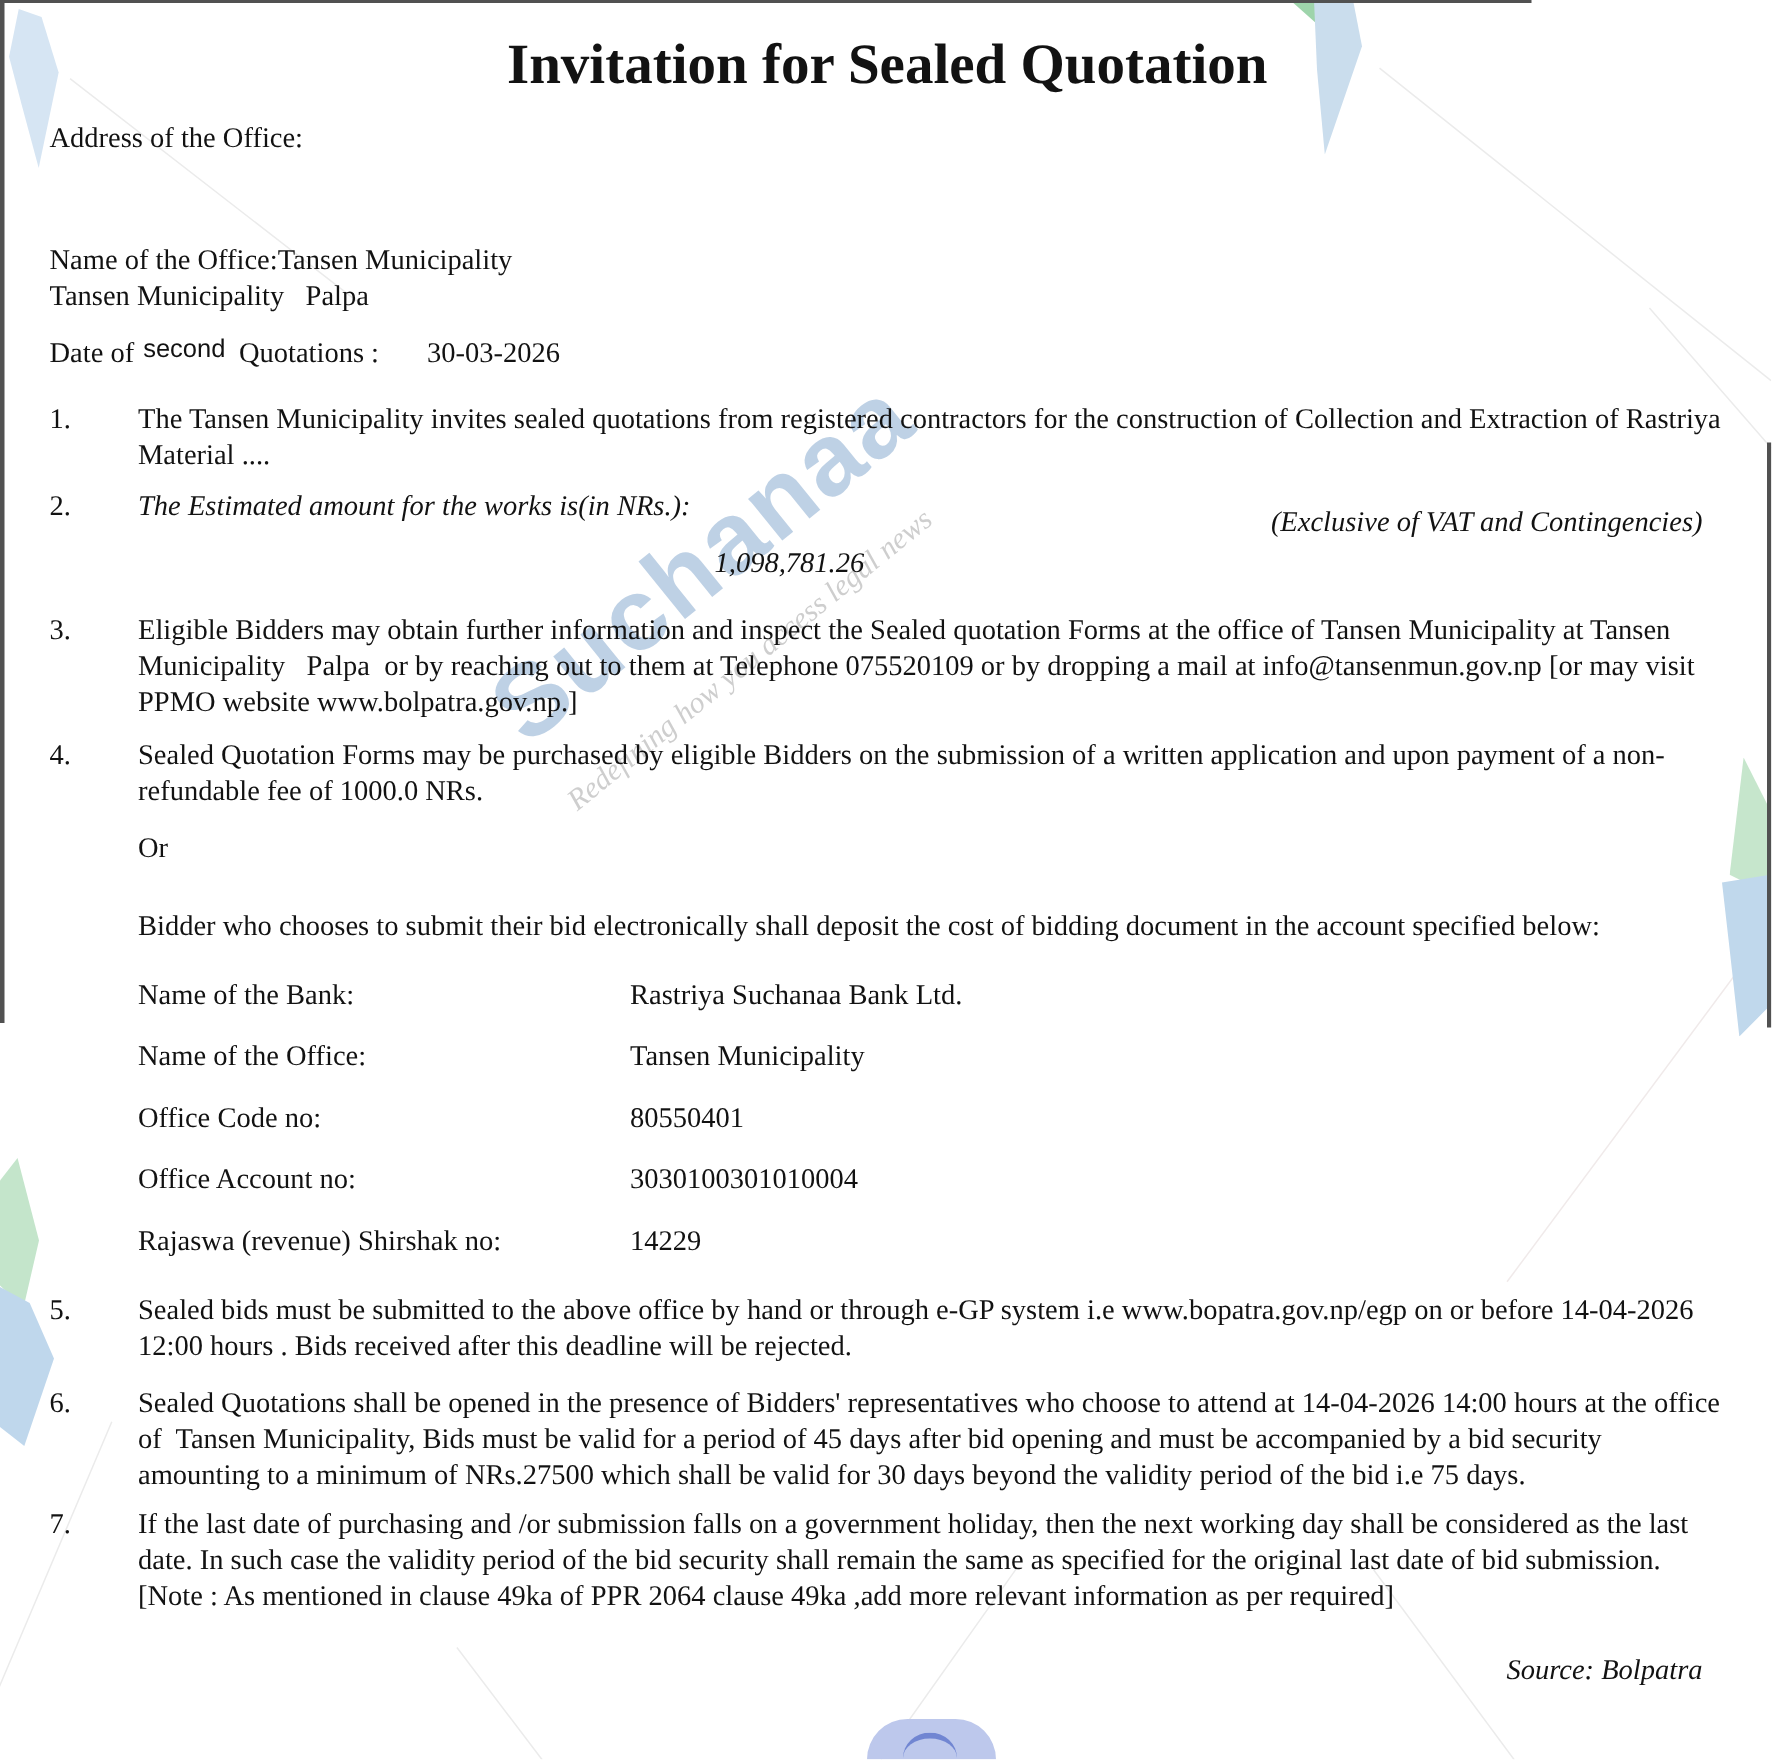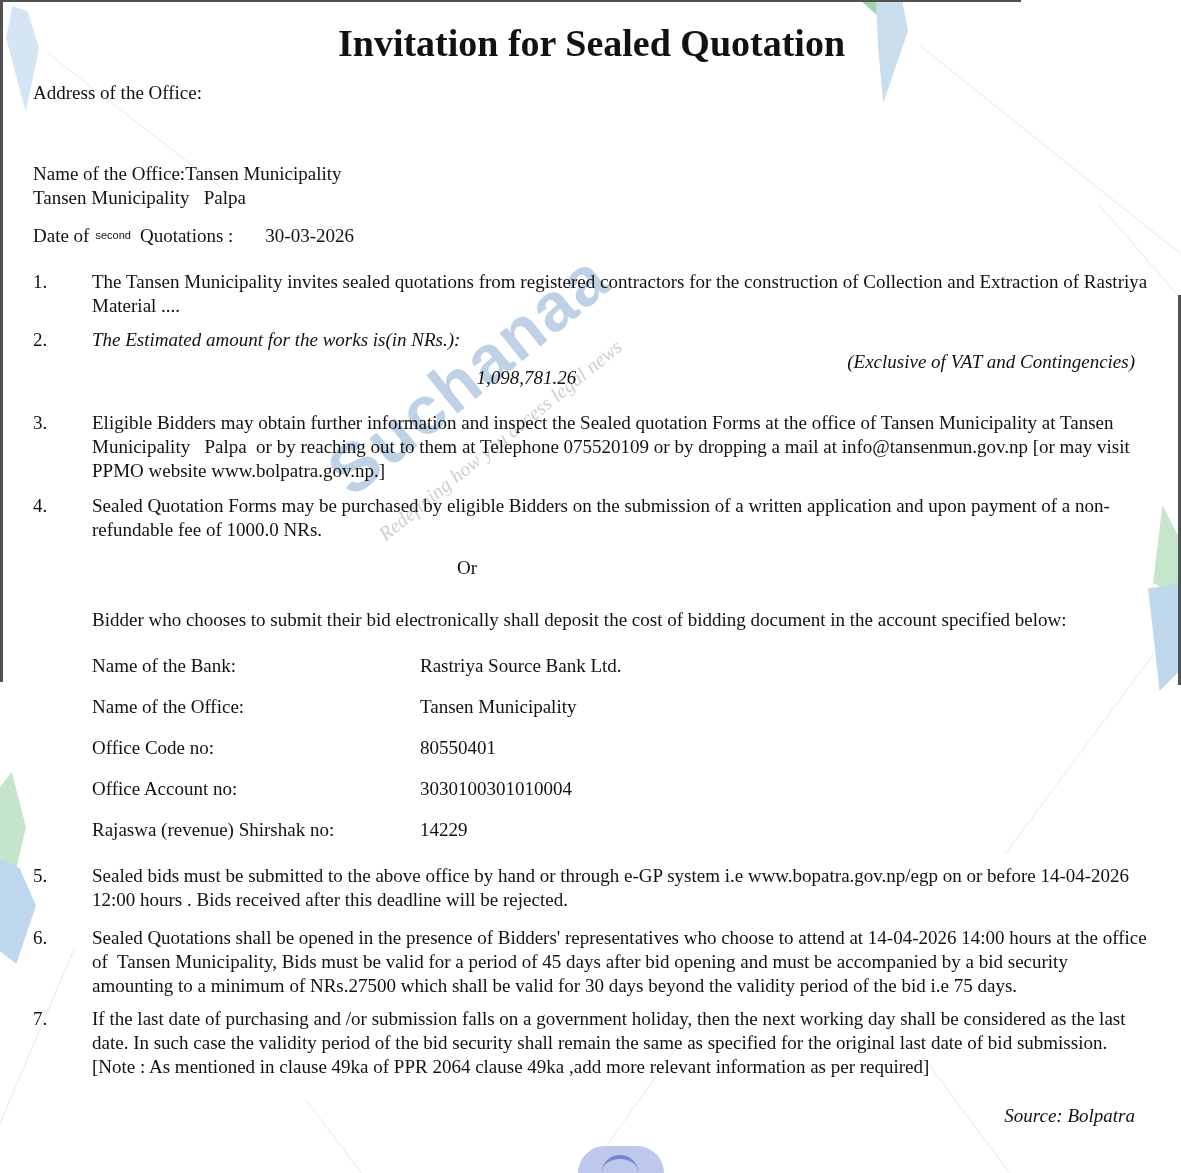--- a/index.html
+++ b/index.html
@@ -23,37 +23,37 @@
            transform:rotate(-39deg);font-style:italic;font-size:20px;
            color:rgba(165,165,165,0.55);z-index:0;font-family:"Liberation Serif",serif;}
   
   .content{position:absolute;left:33px;top:0;width:1117px;z-index:2;}
   .doc-title{margin-top:20px;font-size:38px;line-height:46px;font-weight:bold;text-align:center;}
   .hline{margin:0;}
   .m-office{margin-top:57px;}
   .m-addr{margin-top:15px;}
   .m-qno{margin-top:10px;}
   .m-date{margin-top:14px;}
-  .second{font-family:"Liberation Sans", sans-serif;font-size:11px;position:relative;top:-3px;
+  .second{font-family:"Liberation Sans", sans-serif;font-size:17px;position:relative;top:-3px;
           margin:0 9px 0 6px;}
   .dateval{margin-left:32px;}
   .li{display:flex;align-items:flex-start;}
   .num{width:59px;flex-shrink:0;}
   .txt{flex:1;}
   .m-i1{margin-top:20px;}
   .m-i2{margin-top:10px;}
   .m-i3{margin-top:21px;}
   .m-i4{margin-top:11px;}
   .m-i5{margin-top:22px;}
   .m-i6{margin-top:14px;}
   .m-i7{margin-top:9px;}
   .amt{margin-left:16px;margin-top:38px;}
-  .vatnote{margin-left:auto;margin-right:15px;position:relative;top:22px;white-space:pre-wrap;}
+  .vatnote{margin-left:auto;margin-right:15px;position:relative;top:11px;white-space:pre-wrap;}
   .i2row{display:flex;flex:1;font-style:italic;}
-  .or-line{margin-top:14px;margin-left:59px;width:750px;text-align:center;}
+  .or-line{margin-top:14px;margin-left:59px;width:750px;}
   .intro{margin-top:28px;margin-left:59px;}
   .bank{margin-top:22px;margin-left:59px;}
   .bankrow{display:flex;margin-bottom:17px;}
   .blabel{width:328px;flex-shrink:0;}
   .source{margin-top:25px;text-align:right;padding-right:15px;font-style:italic;}
 </style>
 </head>
 <body>
 
 <div class="page">
@@ -133,21 +133,21 @@
       <div class="txt t">Sealed Quotation Forms may be purchased by eligible Bidders on the submission of a written application and upon payment of a non-refundable fee of 1000.0 NRs.</div>
     </div>
 
     <div class="or-line t">Or</div>
 
     <div class="intro t">Bidder who chooses to submit their bid electronically shall deposit the cost of bidding document in the account specified below:</div>
 
     <div class="bank">
       <div class="bankrow">
         <div class="blabel t">Name of the Bank:</div>
-        <div class="bvalue t">Rastriya Source Bank Ltd.</div>
+        <div class="bvalue t">Rastriya Suchanaa Bank Ltd.</div>
       </div>
       <div class="bankrow">
         <div class="blabel t">Name of the Office:</div>
         <div class="bvalue t">Tansen Municipality</div>
       </div>
       <div class="bankrow">
         <div class="blabel t">Office Code no:</div>
         <div class="bvalue t">80550401</div>
       </div>
       <div class="bankrow">

